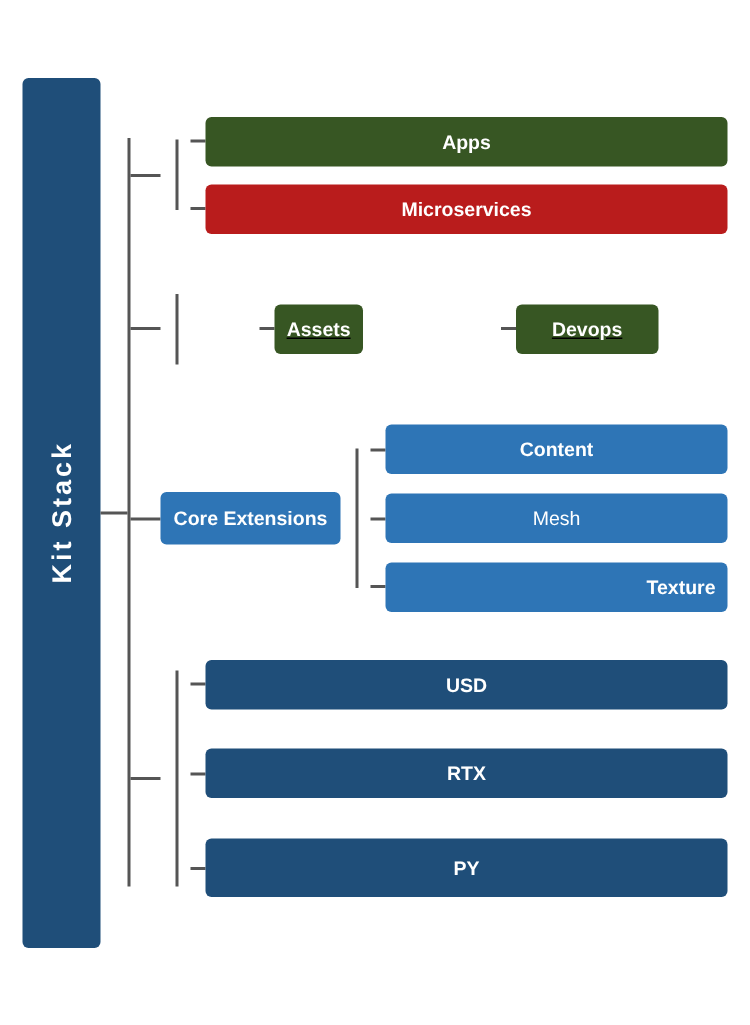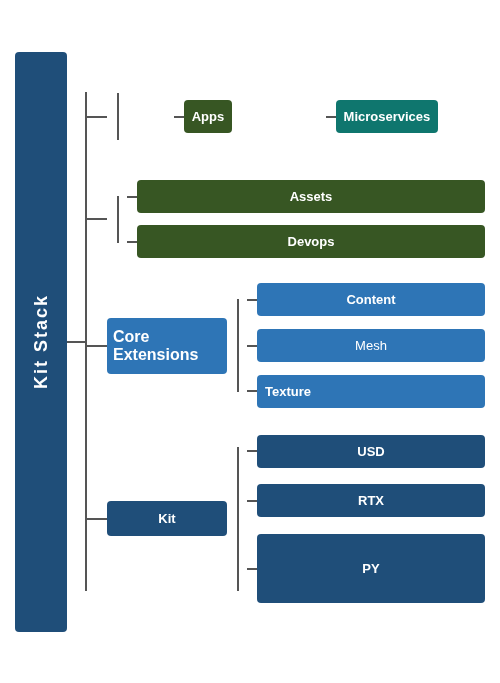--- a/index.html
+++ b/index.html
@@ -60,63 +60,63 @@
 
       <div style="display:flex; flex-direction:row; align-items:center; flex:1; margin:4px 0;">
         <div style="width:20px; height:2px; background:#555; flex-shrink:0;"></div>
 
         <div style="position:relative; flex:1; align-self:stretch; display:flex; flex-direction:row;">
 
           <div style="width:20px; flex-shrink:0; position:relative;">
             <div style="position:absolute; left:10px; top:25%; bottom:25%; width:2px; background:#555;"></div>
           </div>
 
-          <div style="flex:1; display:flex; flex-direction:row; justify-content:space-around; padding:2px 0;">
+          <div style="flex:1; display:flex; flex-direction:column; justify-content:space-around; padding:2px 0;">
             <div style="display:flex; flex-direction:row; align-items:center;">
               <div style="width:10px; height:2px; background:#555; flex-shrink:0;"></div>
               <div style="flex:1; padding:9px 8px; border-radius:4px; background:#375623; display:flex; align-items:center; justify-content:center; font-size:13px; font-weight:bold; color:#fff;">
                 <span>Apps</span>
               </div>
             </div>
             <div style="display:flex; flex-direction:row; align-items:center;">
               <div style="width:10px; height:2px; background:#555; flex-shrink:0;"></div>
-              <div style="flex:1; padding:9px 8px; border-radius:4px; background:#0f766e; display:flex; align-items:center; justify-content:center; font-size:13px; font-weight:bold; color:#fff;text-align:right;">
+              <div style="flex:1; padding:9px 8px; border-radius:4px; background:#b91c1c; display:flex; align-items:center; justify-content:center; font-size:13px; font-weight:bold; color:#fff;text-align:right;">
                 <span>Microservices</span>
               </div>
             </div>
           </div>
         </div>
       </div>
 
       <div style="display:flex; flex-direction:row; align-items:center; flex:1; margin:4px 0;">
         <div style="width:20px; height:2px; background:#555; flex-shrink:0;"></div>
         <div style="position:relative; flex:1; align-self:stretch; display:flex; flex-direction:row;">
           <div style="width:20px; flex-shrink:0; position:relative;">
             <div style="position:absolute; left:10px; top:25%; bottom:25%; width:2px; background:#555;"></div>
           </div>
-          <div style="flex:1; display:flex; flex-direction:column; justify-content:space-around; padding:2px 0;">
+          <div style="flex:1; display:flex; flex-direction:row; justify-content:space-around; padding:2px 0;text-decoration:underline;">
             <div style="display:flex; flex-direction:row; align-items:center;">
               <div style="width:10px; height:2px; background:#555; flex-shrink:0;"></div>
               <div style="flex:1; padding:9px 8px; border-radius:4px; background:#375623; display:flex; align-items:center; justify-content:center; font-size:13px; font-weight:bold; color:#fff;">
                 <span>Assets</span>
               </div>
             </div>
             <div style="display:flex; flex-direction:row; align-items:center;">
               <div style="width:10px; height:2px; background:#555; flex-shrink:0;"></div>
               <div style="flex:1; padding:9px 24px; border-radius:4px; background:#375623; display:flex; align-items:center; justify-content:center; font-size:13px; font-weight:bold; color:#fff;">
                 <span>Devops</span>
               </div>
             </div>
           </div>
         </div>
       </div>
 
       <div style="display:flex; flex-direction:row; align-items:center; flex:1.5; margin:4px 0;">
         <div style="width:20px; height:2px; background:#555; flex-shrink:0;"></div>
-        <div style="width:120px; padding:10px 6px; border-radius:4px; background:#2e75b6; display:flex; align-items:center; justify-content:center; font-size:16px; font-weight:bold; color:#fff; flex-shrink:0;">
+        <div style="width:120px; padding:10px 6px; border-radius:4px; background:#2e75b6; display:flex; align-items:center; justify-content:center; font-size:13px; font-weight:bold; color:#fff; flex-shrink:0;">
           <span>Core Extensions</span>
         </div>
         <div style="position:relative; flex:1; align-self:stretch; display:flex; flex-direction:row;">
           <div style="width:20px; flex-shrink:0; position:relative;">
             <div style="position:absolute; left:10px; top:17%; bottom:17%; width:2px; background:#555;"></div>
           </div>
           <div style="flex:1; display:flex; flex-direction:column; justify-content:space-around; padding:2px 0;">
             <div style="display:flex; flex-direction:row; align-items:center;">
               <div style="width:10px; height:2px; background:#555; flex-shrink:0;"></div>
               <div style="flex:1; padding:9px 8px; border-radius:4px; background:#2e75b6; display:flex; align-items:center; justify-content:center; font-size:13px; font-weight:bold; color:#fff;">
@@ -124,53 +124,50 @@
               </div>
             </div>
             <div style="display:flex; flex-direction:row; align-items:center;">
               <div style="width:10px; height:2px; background:#555; flex-shrink:0;"></div>
               <div style="flex:1; padding:9px 8px; border-radius:4px; background:#2e75b6; display:flex; align-items:center; justify-content:center; font-size:13px; font-weight:normal; color:#fff;">
                 <span>Mesh</span>
               </div>
             </div>
             <div style="display:flex; flex-direction:row; align-items:center;">
               <div style="width:10px; height:2px; background:#555; flex-shrink:0;"></div>
-              <div style="flex:1; padding:9px 8px; border-radius:4px; background:#2e75b6; display:flex; align-items:center; justify-content:flex-start; font-size:13px; font-weight:bold; color:#fff;">
+              <div style="flex:1; padding:9px 8px; border-radius:4px; background:#2e75b6; display:flex; align-items:center; justify-content:flex-end; font-size:13px; font-weight:bold; color:#fff;">
                 <span>Texture</span>
               </div>
             </div>
           </div>
         </div>
       </div>
 
       <div style="display:flex; flex-direction:row; align-items:center; flex:2; margin:4px 0;">
         <div style="width:20px; height:2px; background:#555; flex-shrink:0;"></div>
-        <div style="width:120px; padding:10px 6px; border-radius:4px; background:#1f4e79; display:flex; align-items:center; justify-content:center; font-size:13px; font-weight:bold; color:#fff; flex-shrink:0;">
-          <span>Kit</span>
-        </div>
         <div style="position:relative; flex:1; align-self:stretch; display:flex; flex-direction:row;">
           <div style="width:20px; flex-shrink:0; position:relative;">
             <div style="position:absolute; left:10px; top:12%; bottom:12%; width:2px; background:#555;"></div>
           </div>
           <div style="flex:1; display:flex; flex-direction:column; justify-content:space-around; padding:2px 0;">
             <div style="display:flex; flex-direction:row; align-items:center;">
               <div style="width:10px; height:2px; background:#555; flex-shrink:0;"></div>
               <div style="flex:1; padding:9px 8px; border-radius:4px; background:#1f4e79; display:flex; align-items:center; justify-content:center; font-size:13px; font-weight:bold; color:#fff;">
                 <span>USD</span>
               </div>
             </div>
             <div style="display:flex; flex-direction:row; align-items:center;">
               <div style="width:10px; height:2px; background:#555; flex-shrink:0;"></div>
               <div style="flex:1; padding:9px 8px; border-radius:4px; background:#1f4e79; display:flex; justify-content:center; font-size:13px; font-weight:bold; color:#fff;">
                 <span>RTX</span>
               </div>
             </div>
             <div style="display:flex; flex-direction:row; align-items:center;">
               <div style="width:10px; height:2px; background:#555; flex-shrink:0;"></div>
-              <div style="flex:1; padding:27px 8px; border-radius:4px; background:#1f4e79; display:flex; align-items:center; justify-content:center; font-size:13px; font-weight:bold; color:#fff;">
+              <div style="flex:1; padding:12px 8px; border-radius:4px; background:#1f4e79; display:flex; align-items:center; justify-content:center; font-size:13px; font-weight:bold; color:#fff;">
                 <span>PY</span>
               </div>
             </div>
           </div>
         </div>
       </div>
 
     </div>
   </div>
 </div>

